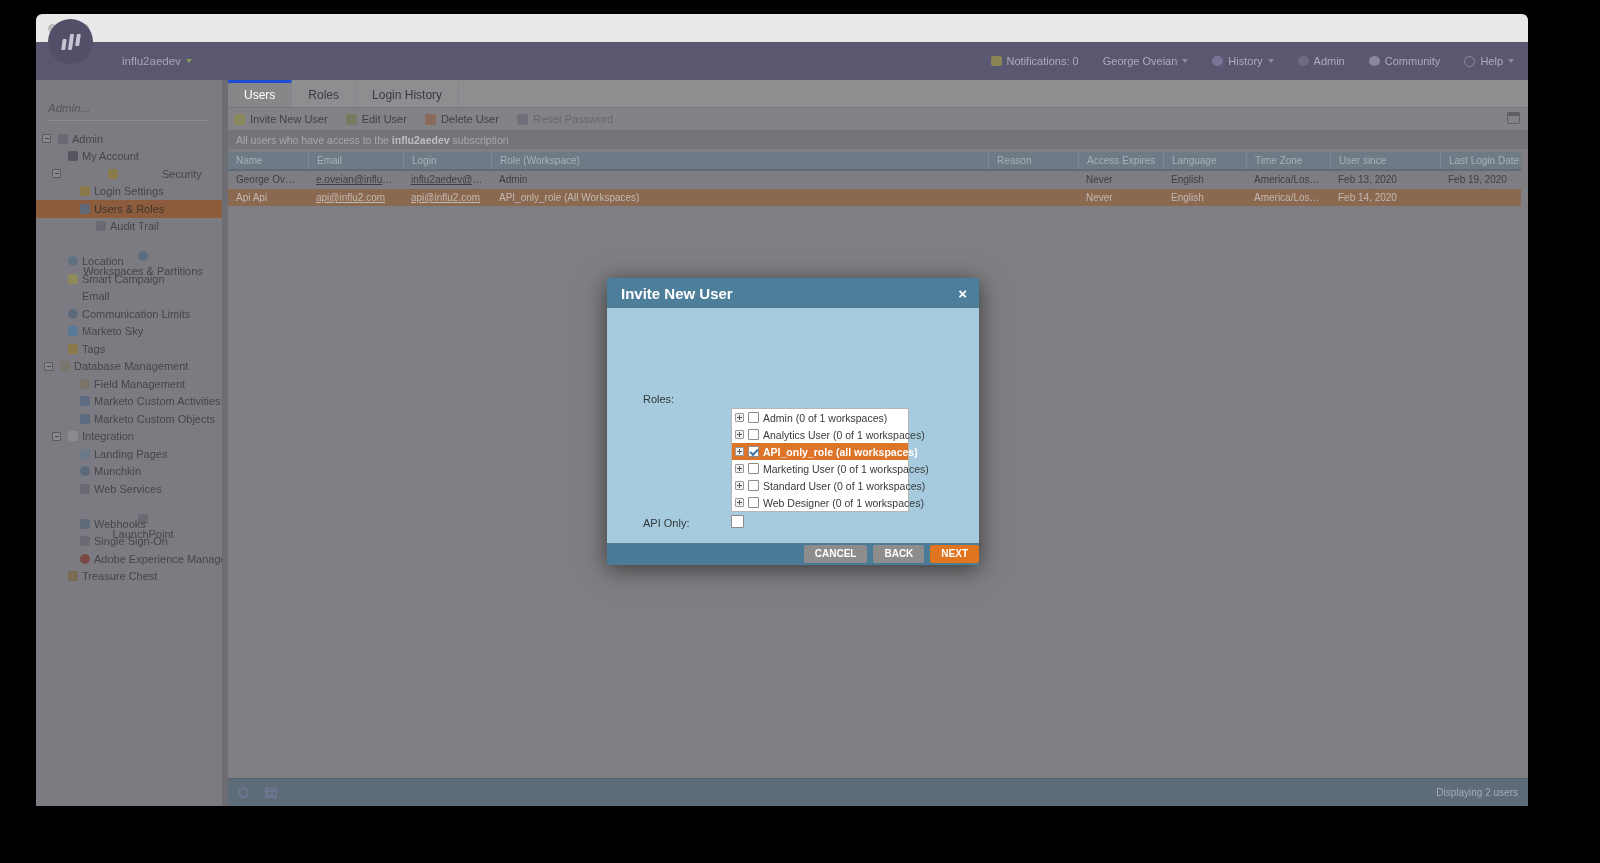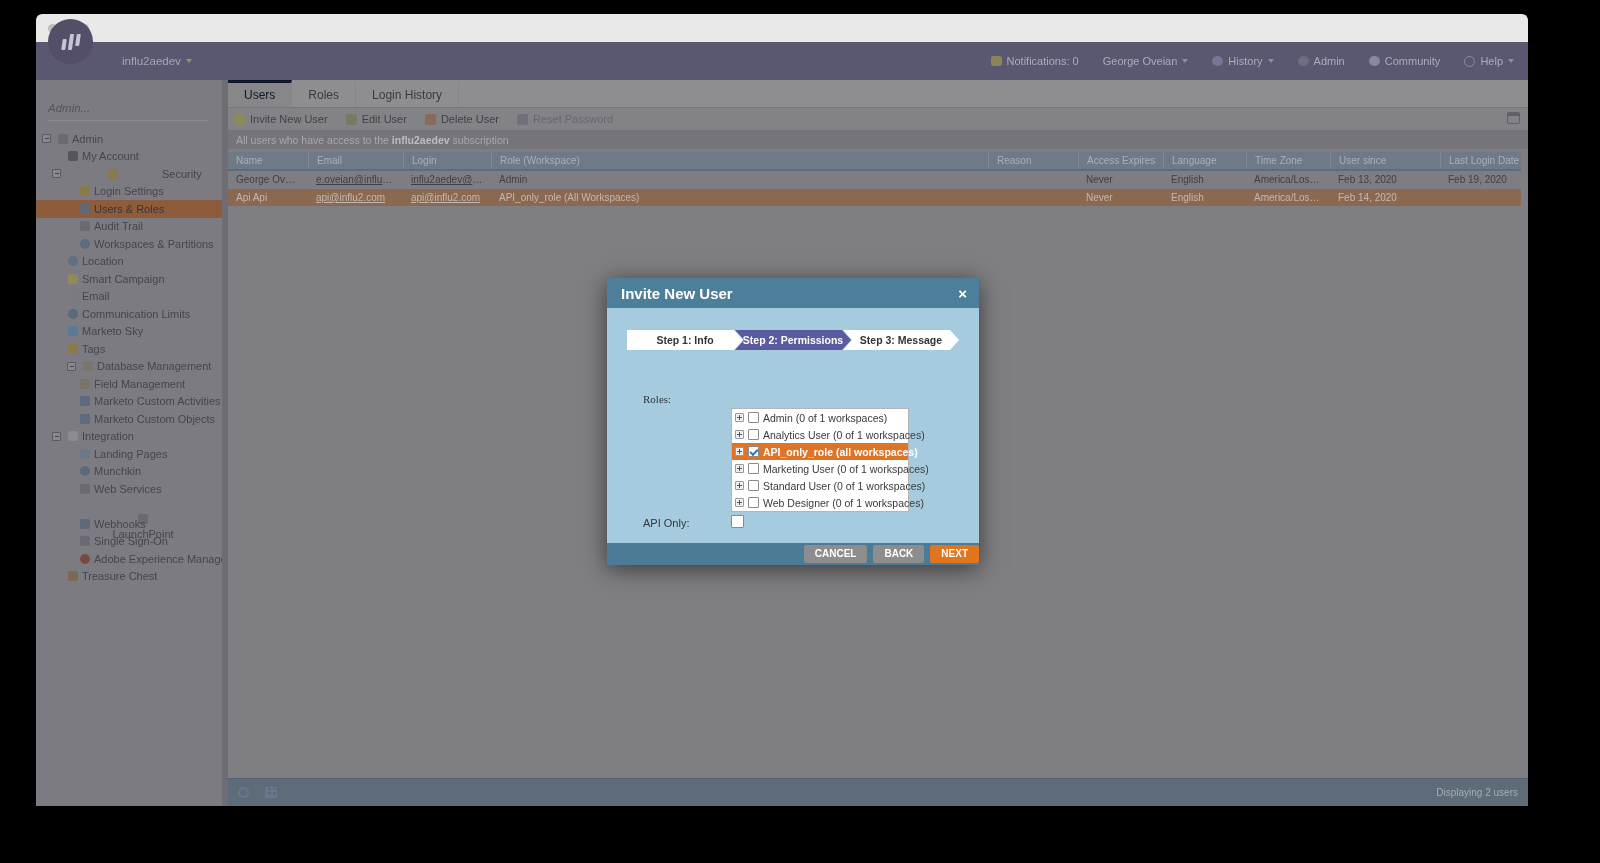--- a/index.html
+++ b/index.html
@@ -35,21 +35,21 @@
   .slot{width:12px;height:9px;flex:0 0 12px;position:relative;}
   .expbox{border:1px solid #5b5a62;border-radius:1px;width:9px;flex:0 0 9px;margin-right:3px;background:#8a888f;}
   .expbox::after{content:"";position:absolute;left:2px;top:3px;width:4px;height:1px;background:#45454c;}
   .ic{display:inline-block;width:10px;height:10px;border-radius:2px;flex:0 0 10px;}
   .ic.round{border-radius:50%;}
   
   .splitter{position:absolute;left:186px;top:66px;width:6px;bottom:0;background:#6f6d74;}
   .content{position:absolute;left:192px;top:66px;right:0;bottom:0;background:#7f7f83;}
   .tabstrip{position:absolute;left:0;top:0;right:0;height:28px;background:#8e8e91;border-bottom:1px solid #77777b;display:flex;}
   .tab{display:flex;align-items:center;padding:0 16px;font-size:12px;color:#3a3a40;border-right:1px solid #86868a;cursor:pointer;border-top:3px solid transparent;}
-  .tab.active{background:#87878a;border-top:3px solid #0f172a;color:#0f172a;justify-content:flex-end;}
+  .tab.active{background:#87878a;border-top:3px solid #1d4ed8;color:#ffffff;justify-content:flex-end;}
   .toolbar{position:absolute;left:0;top:28px;right:0;height:23px;background:#838387;border-bottom:1px solid #74747a;display:flex;align-items:center;padding-left:6px;gap:18px;}
   .tbtn{display:flex;align-items:center;gap:5px;font-size:11px;color:#404046;cursor:pointer;}
   .tbtn.disabled{color:#66666c;cursor:default;}
   .tbic{width:11px;height:11px;border-radius:2px;}
   .cal{position:absolute;right:8px;top:4px;width:13px;height:12px;border:1px solid #5f5f66;border-top:4px solid #5f5f66;border-radius:2px;cursor:pointer;}
   .infobar{position:absolute;left:0;top:51px;right:0;height:18px;background:#757479;display:flex;align-items:center;padding-left:8px;font-size:10.5px;color:#a9a7ae;gap:0;}
   .infobar b{color:#bebcc3;font-weight:bold;white-space:pre;}
   .infobar span{white-space:pre;}
   
   .grid{position:absolute;left:0;top:72px;right:7px;}
@@ -165,26 +165,26 @@
           <div class="tree-row" style="padding-left: 28px;">
             <span class="slot"></span>
             <span class="ic" style="background: rgb(138, 122, 74);"></span>
             <span class="tlabel">Login Settings</span>
           </div>
           <div class="tree-row selected" style="padding-left: 28px;">
             <span class="slot"></span>
             <span class="ic" style="background: rgb(94, 106, 122);"></span>
             <span class="tlabel">Users &amp; Roles</span>
           </div>
-          <div class="tree-row" style="padding-left: 28px;">
+          <div class="tree-row" style="padding-left: 44px;">
             <span class="slot"></span>
             <span class="ic" style="background: rgb(106, 106, 114);"></span>
             <span class="tlabel">Audit Trail</span>
           </div>
-          <div class="tree-row" style="padding-left: 28px;">
+          <div class="tree-row" style="padding-left: 28px; flex-direction: column;">
             <span class="slot"></span>
             <span class="ic round" style="background: rgb(90, 108, 128);"></span>
             <span class="tlabel">Workspaces &amp; Partitions</span>
           </div>
           <div class="tree-row" style="padding-left: 16px;">
             <span class="slot"></span>
             <span class="ic round" style="background: rgb(95, 112, 128);"></span>
             <span class="tlabel">Location</span>
           </div>
           <div class="tree-row" style="padding-left: 16px;">
@@ -205,21 +205,21 @@
           <div class="tree-row" style="padding-left: 16px;">
             <span class="slot"></span>
             <span class="ic" style="background: rgb(90, 122, 154);"></span>
             <span class="tlabel">Marketo Sky</span>
           </div>
           <div class="tree-row" style="padding-left: 16px;">
             <span class="slot"></span>
             <span class="ic" style="background: rgb(138, 122, 74);"></span>
             <span class="tlabel">Tags</span>
           </div>
-          <div class="tree-row" style="padding-left: 31px;">
+          <div class="tree-row" style="padding-left: 8px;">
             <span class="slot expbox"></span>
             <span class="ic" style="background: rgb(122, 117, 106);"></span>
             <span class="tlabel">Database Management</span>
           </div>
           <div class="tree-row" style="padding-left: 28px;">
             <span class="slot"></span>
             <span class="ic" style="background: rgb(122, 117, 106);"></span>
             <span class="tlabel">Field Management</span>
           </div>
           <div class="tree-row" style="padding-left: 28px;">
@@ -362,26 +362,21 @@
       </div>
     </div>
   </div>
 
   <div class="modal">
     <div class="modal-header">
       <span class="modal-title">Invite New User</span>
       <span class="modal-close">×</span>
     </div>
     <div class="modal-body">
-      <div class="steps" id="steps">
-          <div class="step first" style="z-index: 10;"><span>Step 1: Info</span></div>
-          <div class="step active" style="z-index: 9;"><span>Step 2: Permissions</span></div>
-          <div class="step" style="z-index: 8;"><span>Step 3: Message</span></div>
-        </div>
-      <span class="mlabel" style="left:36px;top:85px;font-family:Liberation Serif, serif;">Roles:</span>
+      <span class="mlabel" style="left:36px;top:85px;">Roles:</span>
       <div class="rolesbox" id="roles">
           <div class="role-row">
             <span class="rexp"></span>
             <span class="cb"></span>
             <span>Admin (0 of 1 workspaces)</span>
           </div>
           <div class="role-row">
             <span class="rexp"></span>
             <span class="cb"></span>
             <span>Analytics User (0 of 1 workspaces)</span>

